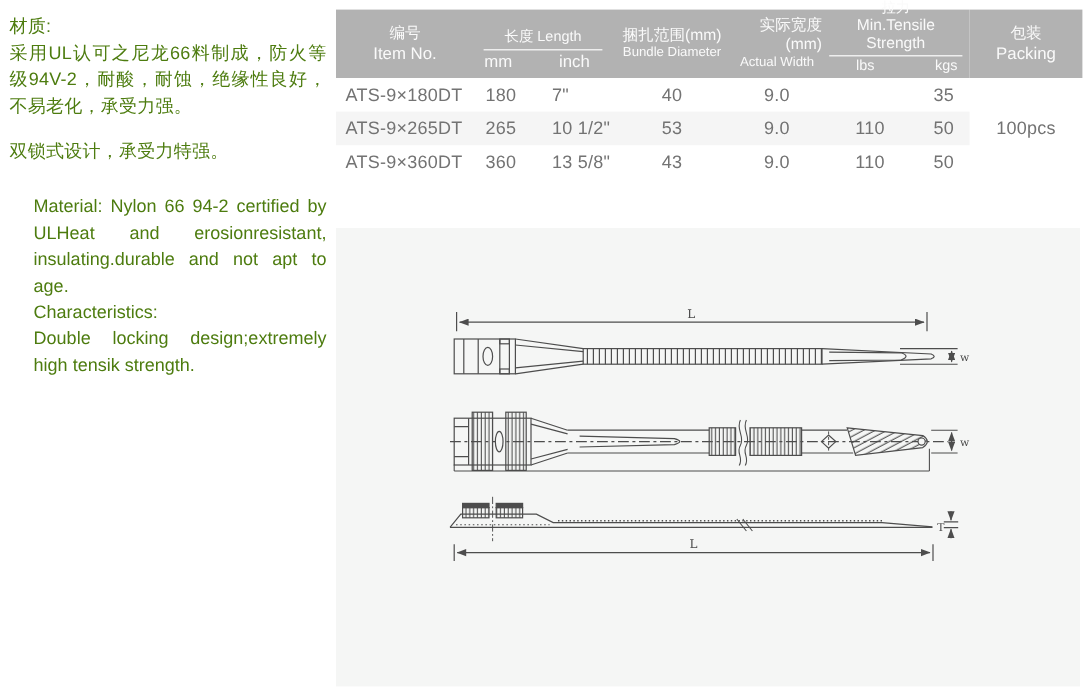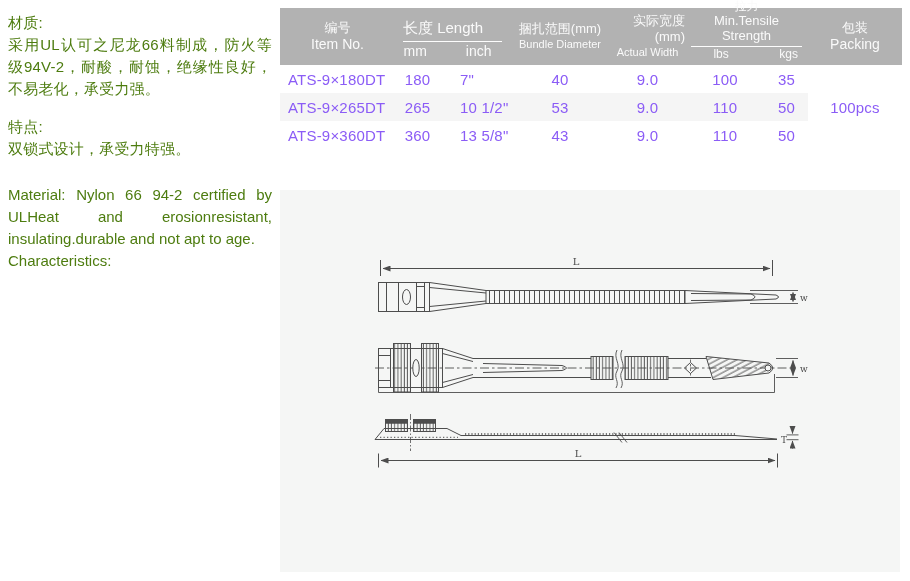--- a/index.html
+++ b/index.html
@@ -6,45 +6,45 @@
   html,body { background:#ffffff; }
   .page {
     position:relative; width:910px; height:581px; background:#ffffff;
     font-family:"Liberation Sans", sans-serif; overflow:hidden;
   }
 
   
   .left-panel { position:absolute; left:8px; top:12px; width:264px; color:#4d7c0f; font-size:15px; line-height:22px; }
   .zh-block { text-align:justify; letter-spacing:0.2px; }
   .features-block { margin-top:16px; }
-  .en-block { margin-top:24px; text-align:justify; }
+  .en-block { margin-top:24px; text-align:justify;margin-left:20px; }
 
   
   .spec-table {
     position:absolute; left:280px; top:8px; width:622px;
     display:grid;
     grid-template-columns:115px 45px 70px 100px 75px 80px 43px 94px;
     grid-template-rows:57px 28px 28px 28px;
   }
   .th { background:#b2b2b2; color:#fafafa; display:flex; flex-direction:column; justify-content:center; align-items:center; line-height:1.25; }
   .thA{grid-column:1;grid-row:1} .thB{grid-column:2/4;grid-row:1} .thC{grid-column:4;grid-row:1}
   .thD{grid-column:5;grid-row:1} .thE{grid-column:6/8;grid-row:1} .thF{grid-column:8;grid-row:1}
   .thB,.thE { justify-content:flex-end; padding-bottom:3px; }
   .h-zh { font-size:13px;text-align:right; }
   .h-en { font-size:14px; }
   .h-en-sm { font-size:11px; margin-top:1px; }
   .h-zh-sm { font-size:12px; }
   .h-en-13 { font-size:13px; }
-  .g-top { font-size:15px; width:calc(100% - 16px); padding-bottom:3px; border-bottom:1px solid #fdfdfd; }
+  .g-top { font-size:12px; width:calc(100% - 16px); text-align:center; padding-bottom:3px; border-bottom:1px solid #fdfdfd; }
   .g-top2 { width:calc(100% - 12px); text-align:center; padding-bottom:2px; border-bottom:1px solid #fdfdfd; line-height:1.15; }
   .g-sub { display:flex; width:100%; height:20px; align-items:center; font-size:14px;gap:12px; }
   .sub-mm{width:45px;text-align:center} .sub-inch{width:70px;text-align:center}
   .sub-lbs{width:80px;text-align:center;font-size:12px} .sub-kgs{width:43px;text-align:center;font-size:12px}
 
-  .td { font-size:15px; color:#8b5cf6; display:flex; align-items:center; letter-spacing:0.2px; }
+  .td { font-size:15px; color:#737373; display:flex; align-items:center; letter-spacing:0.2px; }
   .l { padding-left:8px; } .inchpad { padding-left:20px; } .c { justify-content:center; }
   .gc1{grid-column:1}.gc2{grid-column:2}.gc3{grid-column:3}.gc4{grid-column:4}
   .gc5{grid-column:5}.gc6{grid-column:6}.gc7{grid-column:7}
   .gr2{grid-row:2}.gr3{grid-row:3}.gr4{grid-row:4}
   .stripe { background:#f5f5f5; }
   .packing-cell { grid-column:8; grid-row:2/5; justify-content:center; }
 
   
   .drawing-panel { position:absolute; left:280px; top:190px; width:620px; height:382px; background:#f5f6f5; }
   .dim { font-family:"DejaVu Serif", serif; fill:#4a4a4a; stroke:none; }
@@ -54,26 +54,26 @@
 <body>
 
 <div class="page">
 
   <div class="left-panel">
     <div class="zh-block">
       <div>材质:</div>
       <div>采用UL认可之尼龙66料制成，防火等级94V-2，耐酸，耐蚀，绝缘性良好，不易老化，承受力强。</div>
     </div>
     <div class="zh-block features-block">
-      <div>特点:</div>
       <div>双锁式设计，承受力特强。</div>
     </div>
     <div class="en-block">
       <div>Material: Nylon 66 94-2 certified by ULHeat and erosionresistant, insulating.durable and not apt to age.</div>
       <div>Characteristics:</div>
+      <div>Double locking design;extremely high tensik strength.</div>
     </div>
   </div>
 
   <div class="spec-table">
     <div class="th thA">
       <div class="h-zh">编号</div>
       <div class="h-en">Item No.</div>
     </div>
     <div class="th thB">
       <div class="g-top">长度 Length</div>
@@ -103,21 +103,20 @@
         <span class="sub-lbs">lbs</span>
         <span class="sub-kgs">kgs</span>
       </div>
     </div>
 
     <div class="td l gr2 gc1">ATS-9×180DT</div>
     <div class="td c gr2 gc2">180</div>
     <div class="td inchpad gr2 gc3">7"</div>
     <div class="td c gr2 gc4">40</div>
     <div class="td c gr2 gc5">9.0</div>
-    <div class="td c gr2 gc6">100</div>
     <div class="td c gr2 gc7">35</div>
 
     <div class="td l gr3 gc1 stripe">ATS-9×265DT</div>
     <div class="td c gr3 gc2 stripe">265</div>
     <div class="td inchpad gr3 gc3 stripe">10 1/2"</div>
     <div class="td c gr3 gc4 stripe">53</div>
     <div class="td c gr3 gc5 stripe">9.0</div>
     <div class="td c gr3 gc6 stripe">110</div>
     <div class="td c gr3 gc7 stripe">50</div>
 

